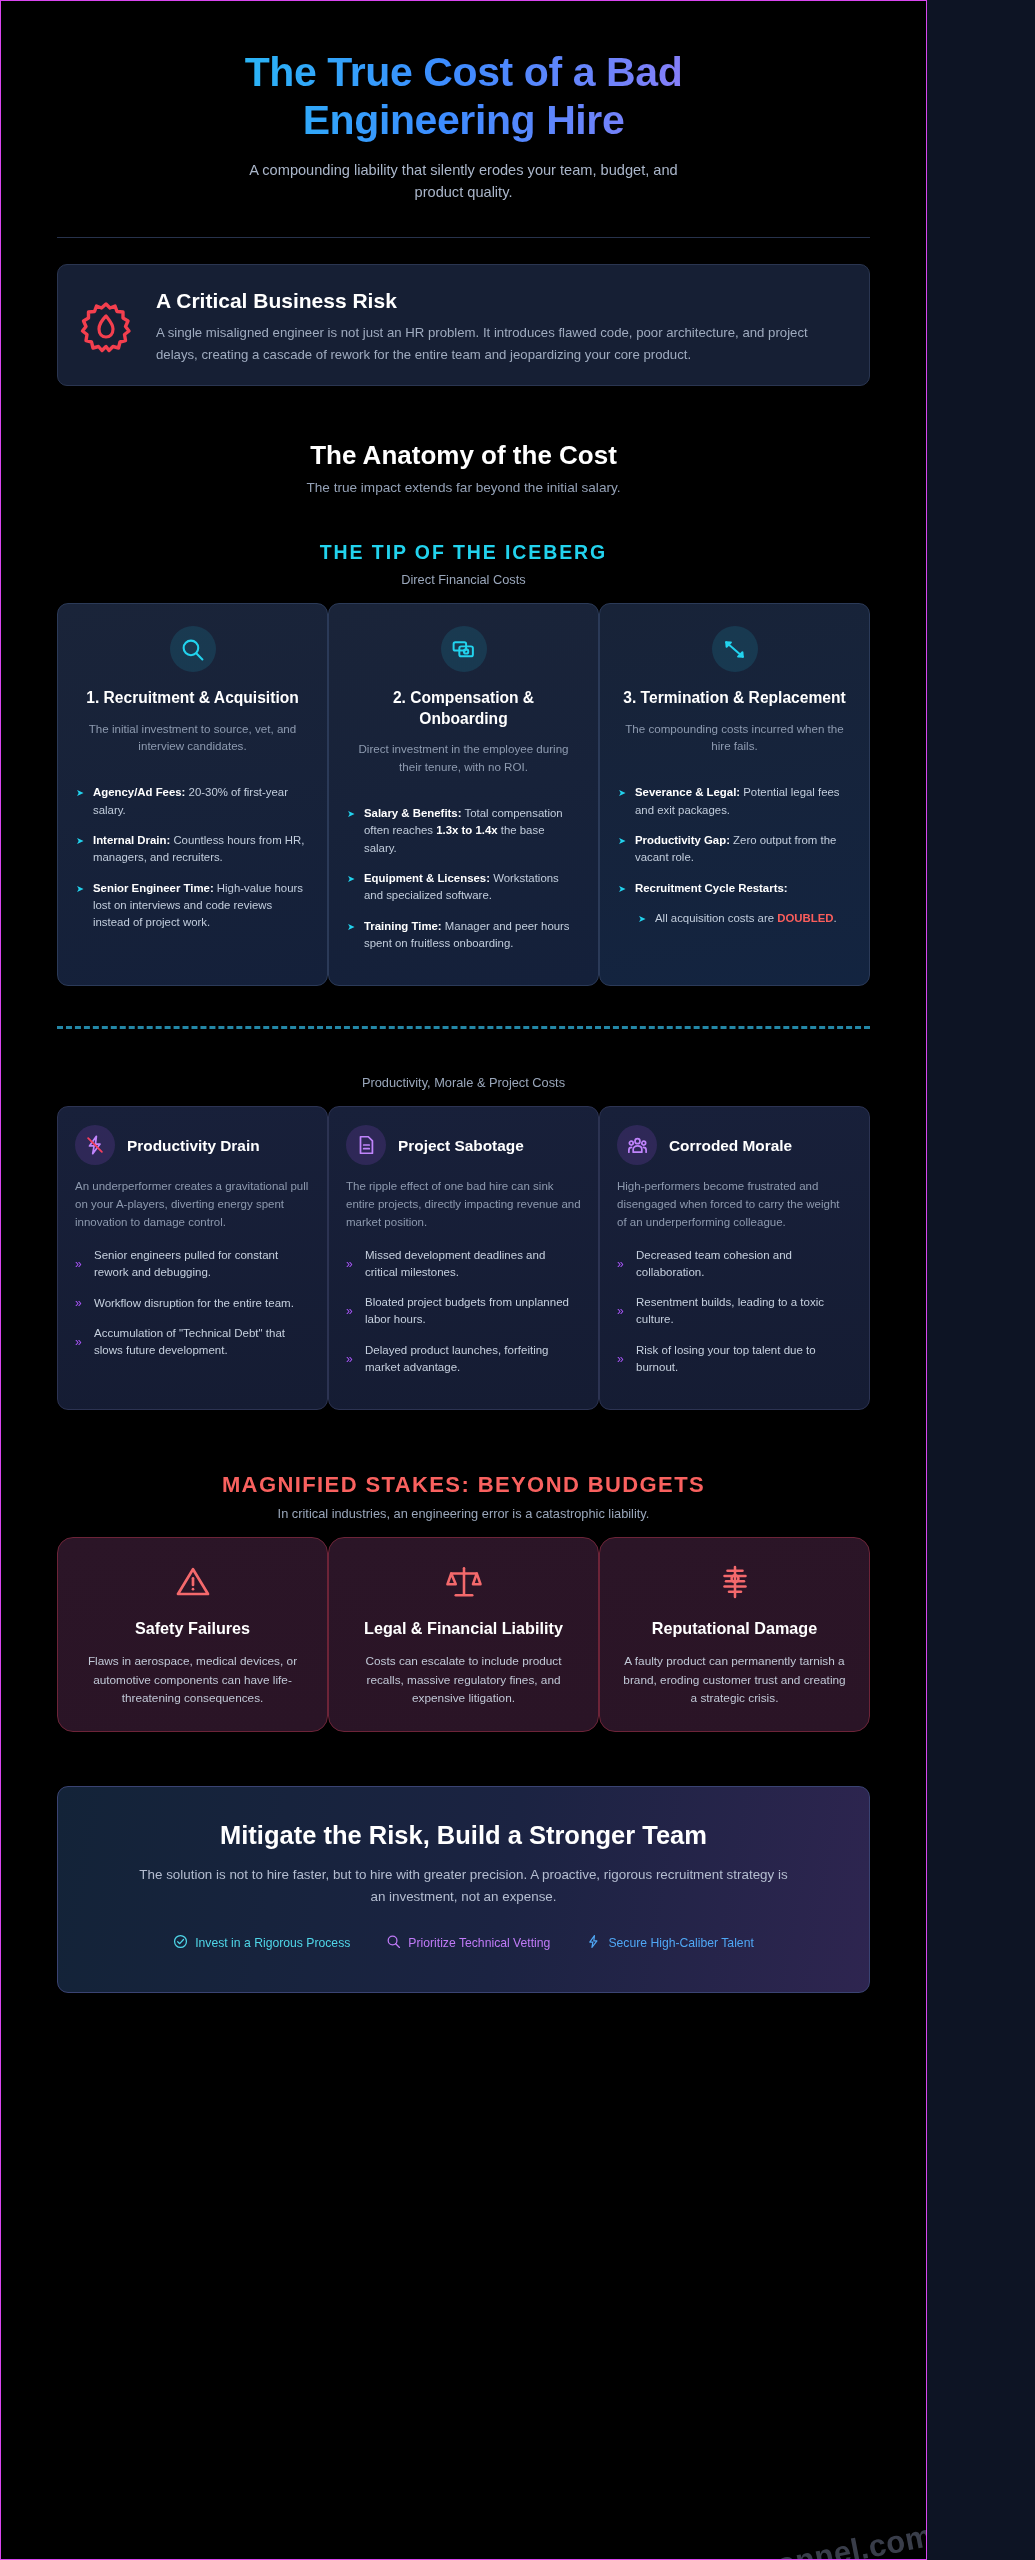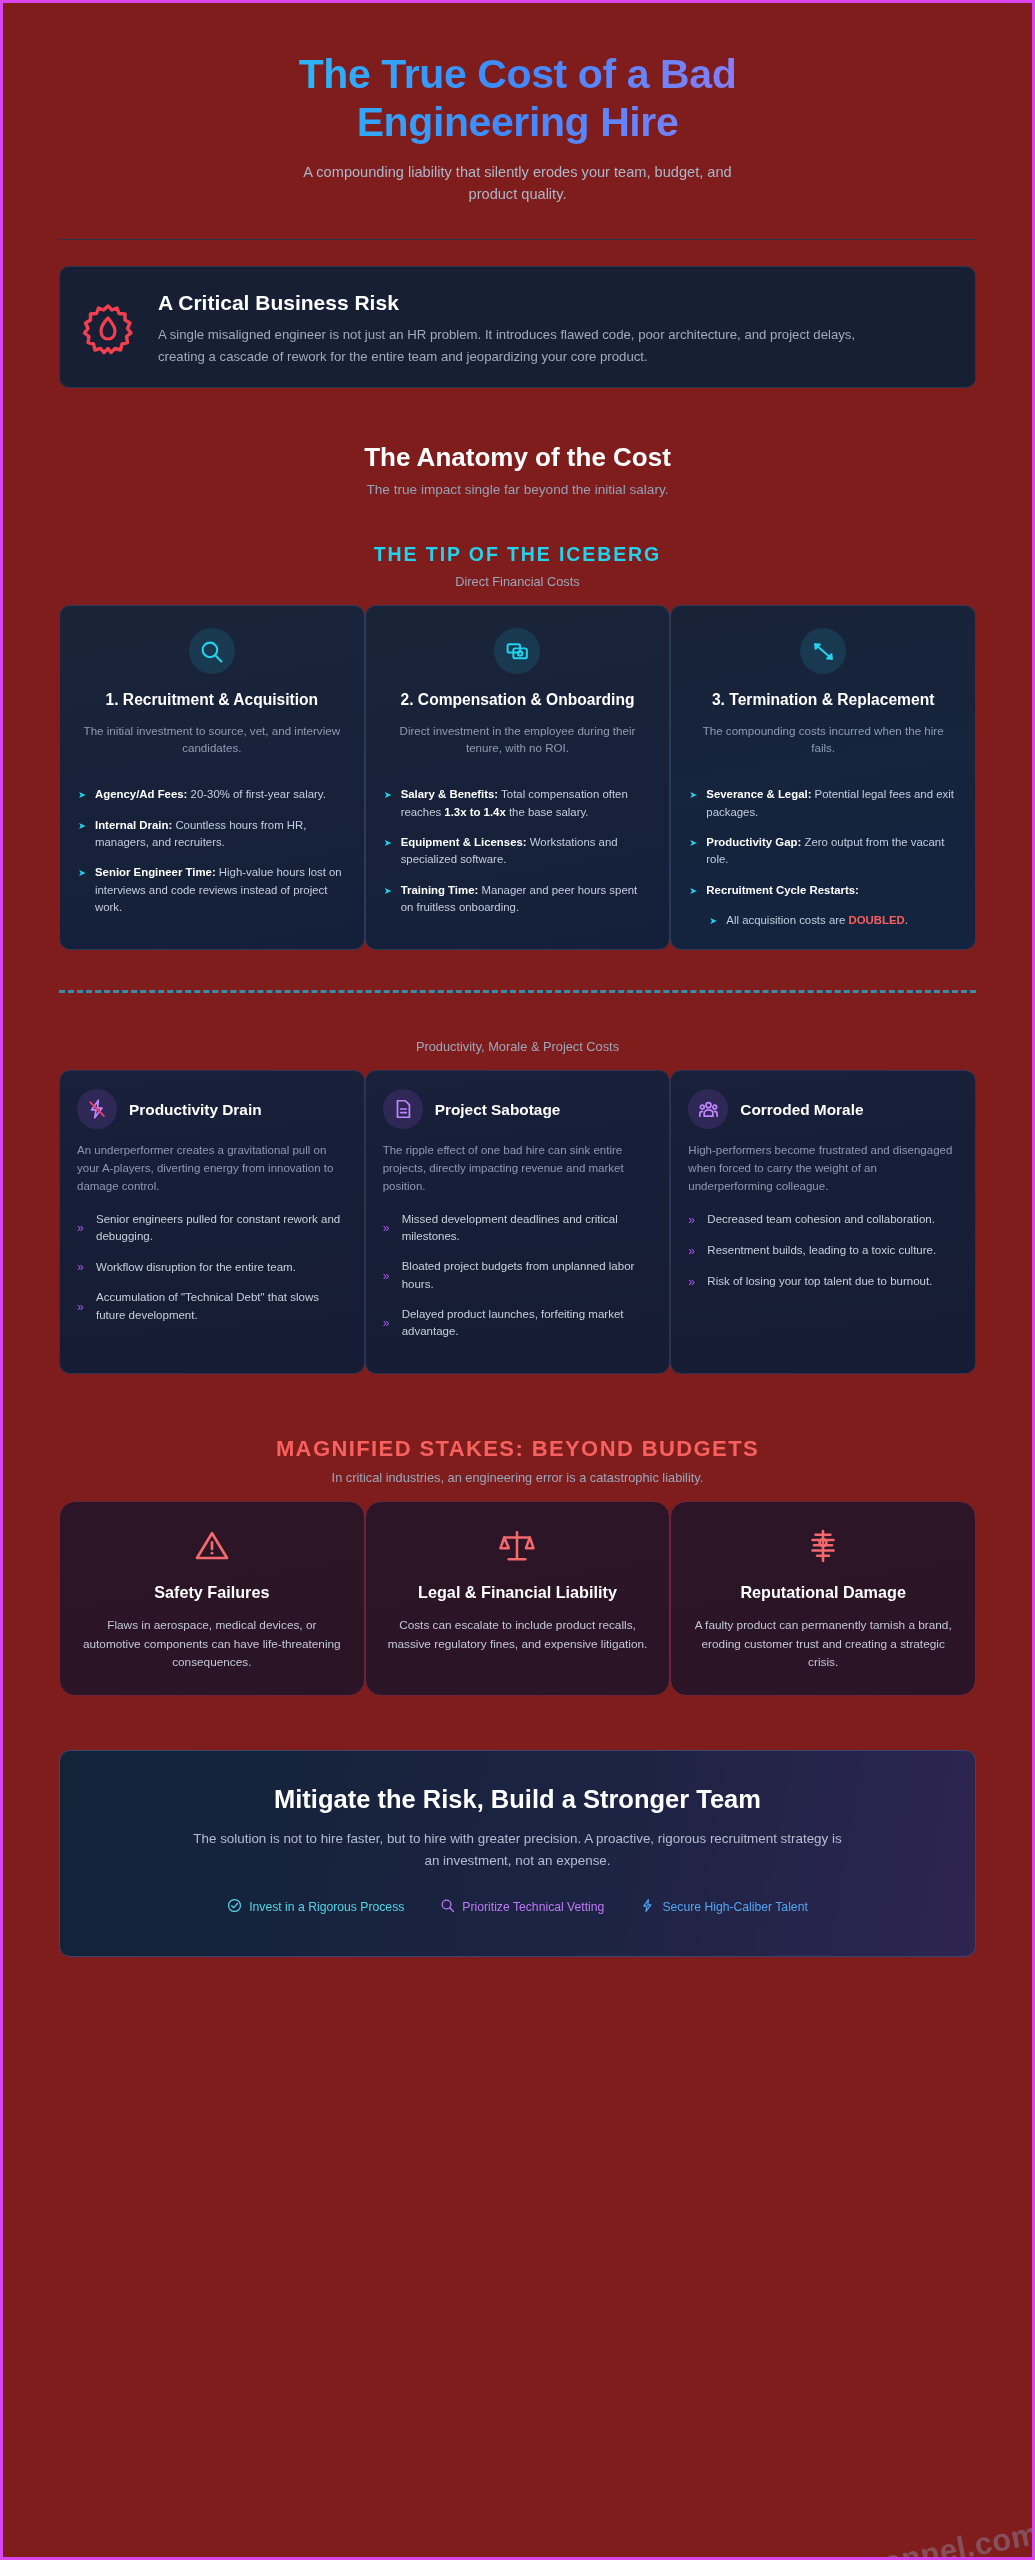--- a/index.html
+++ b/index.html
@@ -13,24 +13,24 @@
     font-family: "Liberation Sans", sans-serif;
     color: #e6ecf5;
     width: 1035px;
     min-height: 2560px;
     position: relative;
     overflow-x: hidden;
     background: #0d1424;
   }
 
   .page {
-    width: 1035px;
+    width: 927px;
     min-height: 2560px;
-    background: #7f1d1d;
-    border: 3px solid #d946ef;
+    background: #000000;
+    border: 1px solid #d946ef;
     position: relative;
     overflow: hidden;
   }
 
   .inner {
     padding: 26px 56px 0 56px;
   }
 
   
   .hero { text-align: center; padding-top: 22px; }
@@ -348,21 +348,21 @@
         </svg>
       </div>
       <div class="risk-body">
         <div class="risk-title">A Critical Business Risk</div>
         <div class="risk-text">A single misaligned engineer is not just an HR problem. It introduces flawed code, poor architecture, and project delays, creating a cascade of rework for the entire team and jeopardizing your core product.</div>
       </div>
     </div>
 
     <div class="anatomy">
       <h2>The Anatomy of the Cost</h2>
-      <p>The true impact single far beyond the initial salary.</p>
+      <p>The true impact extends far beyond the initial salary.</p>
     </div>
 
     <div class="sec-head">
       <div class="kicker cyan">THE TIP OF THE ICEBERG</div>
       <div class="kicker-sub">Direct Financial Costs</div>
     </div>
 
     <div class="grid3">
 
       <div class="ice-card c1">
@@ -458,21 +458,21 @@
       <div class="hd-card">
         <div class="hd-head">
           <div class="hd-icon-wrap">
             <svg width="22" height="22" viewBox="0 0 24 24" fill="none" stroke="#c084fc" stroke-width="1.9" stroke-linejoin="round" stroke-linecap="round">
               <path d="M13.5 2.5 L6 13 L11 13 L9.5 21.5 L17.5 11 L12.5 11 Z"></path>
               <line x1="4.5" y1="4.5" x2="19.5" y2="19.5" stroke="#f43f5e" stroke-width="2"></line>
             </svg>
           </div>
           <div class="hd-title">Productivity Drain</div>
         </div>
-        <div class="hd-desc">An underperformer creates a gravitational pull on your A-players, diverting energy from innovation to damage control.</div>
+        <div class="hd-desc">An underperformer creates a gravitational pull on your A-players, diverting energy spent innovation to damage control.</div>
         <div class="hd-li">
           <span class="chev">»</span>
           <span>Senior engineers pulled for constant rework and debugging.</span>
         </div>
         <div class="hd-li">
           <span class="chev">»</span>
           <span>Workflow disruption for the entire team.</span>
         </div>
         <div class="hd-li">
           <span class="chev">»</span>

